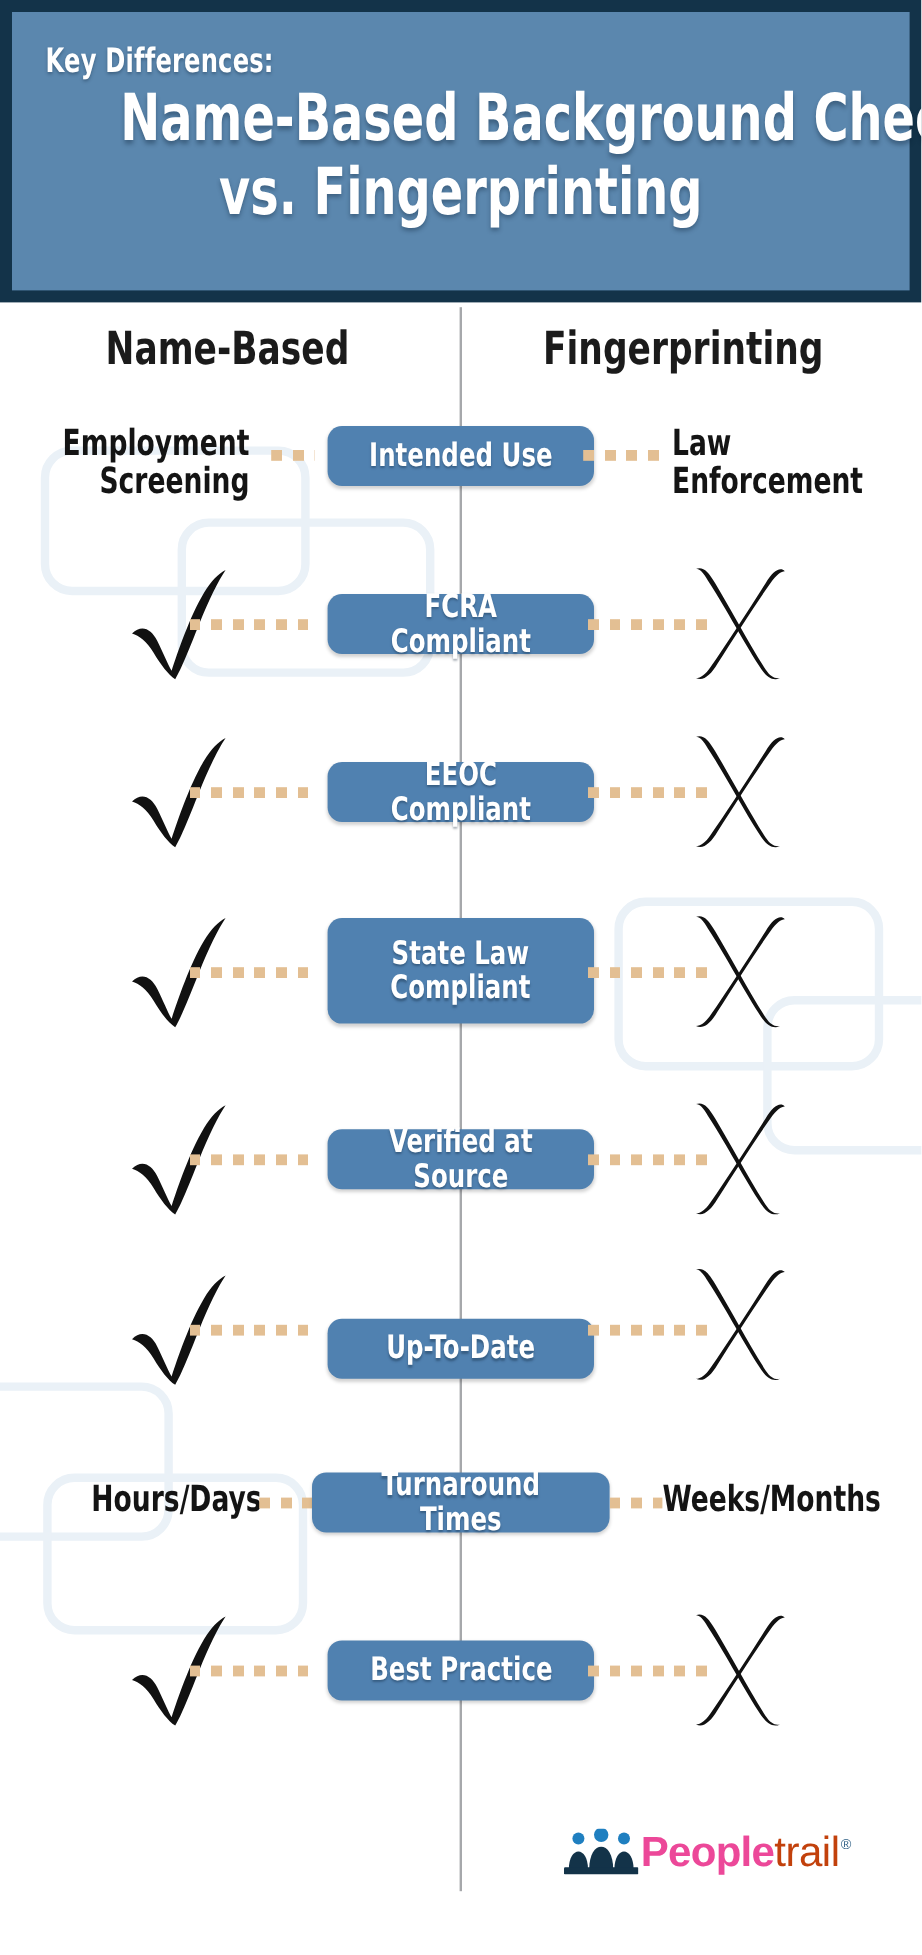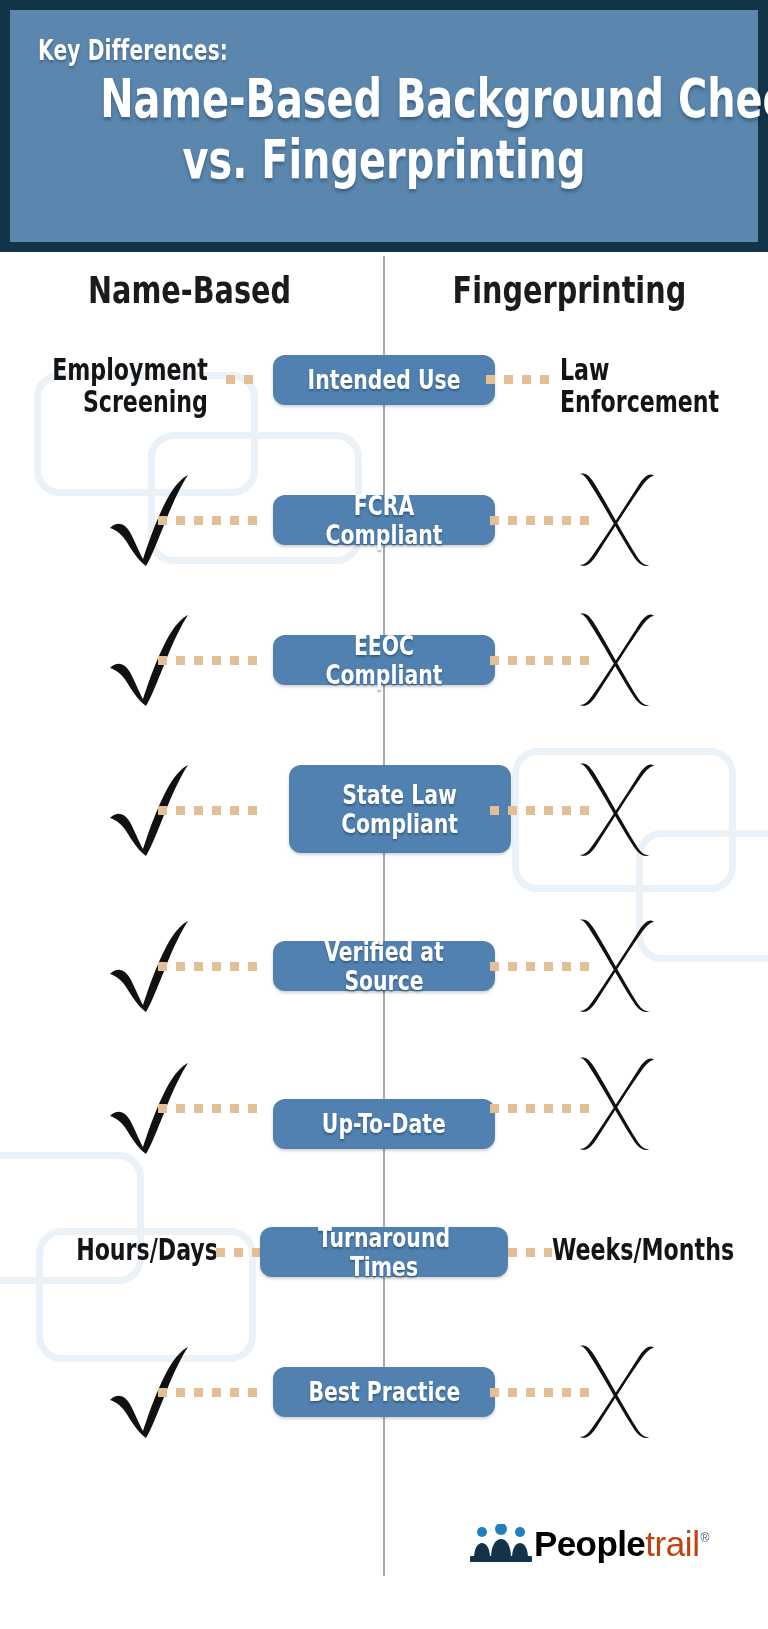--- a/index.html
+++ b/index.html
@@ -128,21 +128,21 @@
     position:absolute;left:470px;top:1518px;width:270px;height:50px;
     display:flex;align-items:center;z-index:4;
   }
   .logo-mark{width:62px;height:38px;margin-right:2px;}
   .logo-mark svg{display:block;width:100%;height:100%;}
   .logo-type{
     font-family:"Liberation Sans","DejaVu Sans",sans-serif;
     font-size:35px;line-height:1;white-space:nowrap;
     display:flex;align-items:baseline;
   }
-  .logo-people{font-weight:bold;color:#000000;letter-spacing:-.6px;}
+  .logo-people{font-weight:bold;color:#ec4899;letter-spacing:-.6px;}
   .logo-trail{font-weight:normal;color:#c2410c;letter-spacing:-.4px;}
   .logo-reg{font-size:12px;color:#2e5f85;margin-left:1px;vertical-align:super;position:relative;top:-14px;}
 </style>
 </head>
 <body>
 
 <div id="infographic">
 
   <div class="wm-layer">
     <div class="wm" style="left:34px;top:372px;width:210px;height:110px;"></div>
@@ -220,21 +220,21 @@
       </div>
     </div>
 
     <div class="row" style="top:558px;">
       <div class="mark" style="left:96px;top:-58px;">
         <svg viewBox="0 0 110 110" aria-hidden="true">
           <path d="M14 66 C22 58 30 62 35 72 C40 82 44 92 47 97 C52 82 62 52 74 32 C80 22 86 16 92 13 C86 22 78 38 70 58 C62 78 55 96 50 104 C44 100 38 92 32 82 C26 72 20 68 14 66 Z" fill="#111111"></path>
         </svg>
       </div>
       <div class="dots" style="left:158px;top:-4px;width:100px;"></div>
-      <div class="pill" style="top:-45px;width:222px;height:88px;margin-left:16px;">
+      <div class="pill" style="top:-45px;width:222px;height:88px;">
         <span>State Law
 Compliant</span>
       </div>
       <div class="dots" style="left:490px;top:-4px;width:100px;"></div>
       <div class="mark" style="left:562px;top:-58px;">
         <svg viewBox="0 0 110 110" aria-hidden="true">
           <path d="M18 12 C24 10 28 14 34 24 C46 44 62 74 76 96 C80 102 84 104 88 103 C82 106 76 102 70 92 C56 70 40 40 28 22 C24 15 21 12 18 12 Z" fill="#111111"></path>
           <path d="M92 14 C88 10 82 14 76 24 C62 46 44 74 30 94 C26 100 22 103 18 103 C24 106 30 101 36 91 C50 69 68 41 80 24 C85 17 89 14 92 14 Z" fill="#111111"></path>
         </svg>
       </div>

